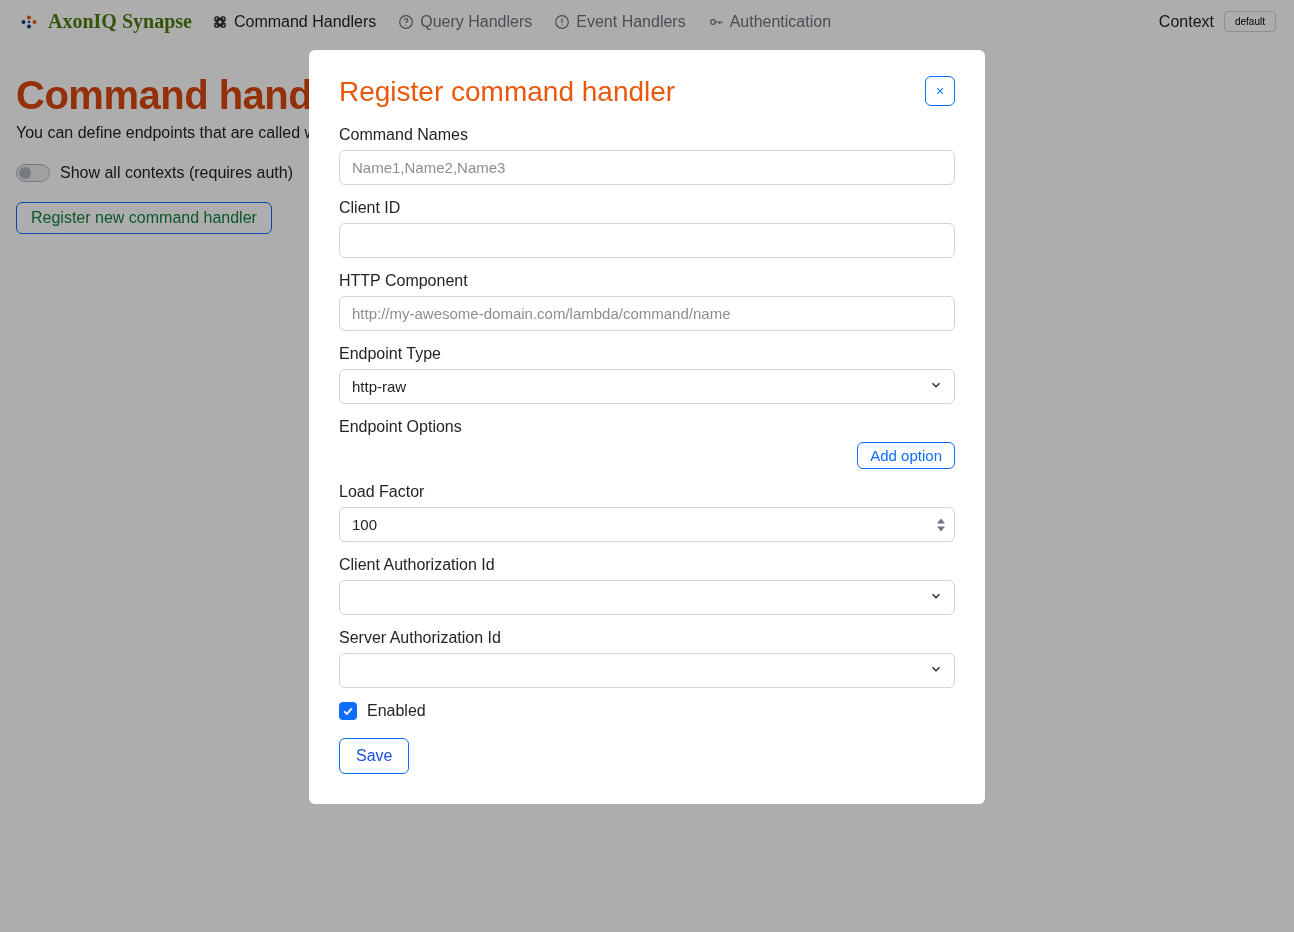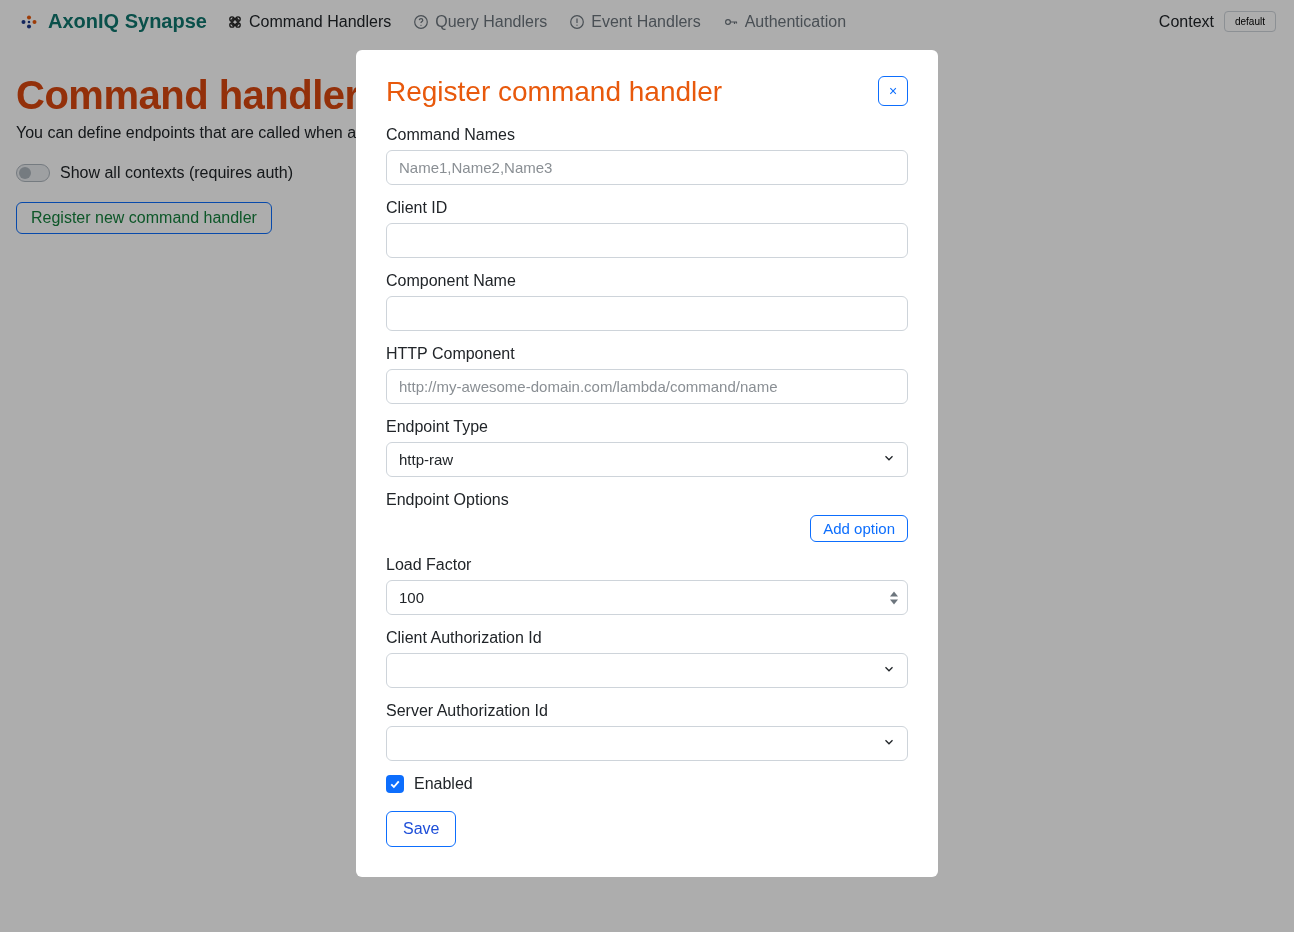--- a/index.html
+++ b/index.html
@@ -14,21 +14,22 @@
     background: #fff;
     gap: 20px;
     font-size: 16px;
   }
   .brand {
     display: flex;
     align-items: center;
     gap: 8px;
     font-weight: 700;
     font-size: 20px;
-    color: #0f766e;
+    color: #4d7c0f;
+    font-family: Liberation Serif, serif;
   }
   .brand-logo {
     width: 22px;
     height: 22px;
     position: relative;
   }
   .nav-links {
     display: flex;
     gap: 22px;
     align-items: center;
@@ -114,21 +115,21 @@
   .overlay {
     position: fixed;
     inset: 0;
     background: rgba(0,0,0,0.32);
     display: flex;
     justify-content: center;
     align-items: flex-start;
     padding-top: 50px;
   }
   .modal {
-    width: 582px;
+    width: 676px;
     background: #fff;
     border-radius: 6px;
     padding: 26px 30px 30px 30px;
     max-height: calc(100vh - 70px);
     overflow: auto;
   }
   .modal-header {
     display: flex;
     justify-content: space-between;
     align-items: flex-start;
@@ -331,24 +332,20 @@
     <div class="form-group">
       <label class="form-label">Command Names</label>
       <input class="form-control" type="text" placeholder="Name1,Name2,Name3" style="">
     </div>
 
     <div class="form-group">
       <label class="form-label">Client ID</label>
       <input class="form-control" type="text" style="">
     </div>
 
-    <div class="form-group">
-      <label class="form-label">Component Name</label>
-      <input class="form-control" type="text" style="">
-    </div>
 
     <div class="form-group">
       <label class="form-label">HTTP Component</label>
       <input class="form-control" type="text" placeholder="http://my-awesome-domain.com/lambda/command/name" style="">
     </div>
 
     <div class="form-group">
       <label class="form-label">Endpoint Type</label>
       <div class="select-wrap">
         <select class="form-select">

